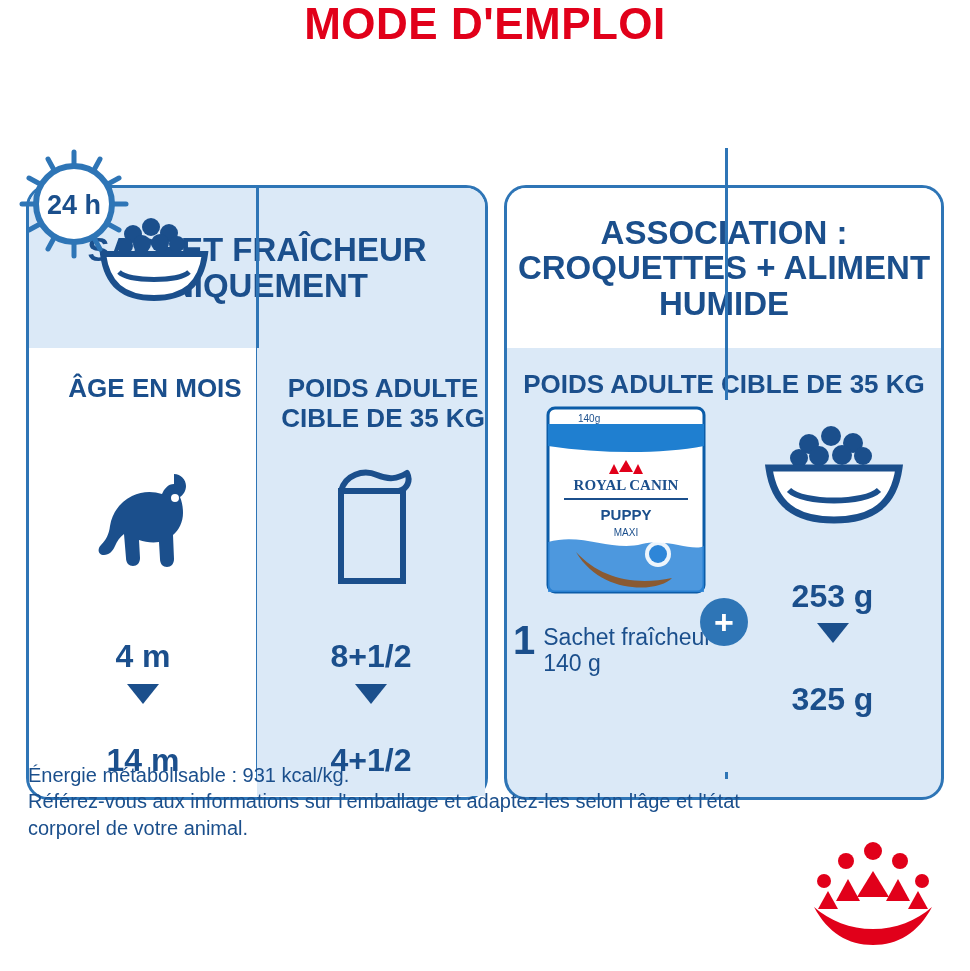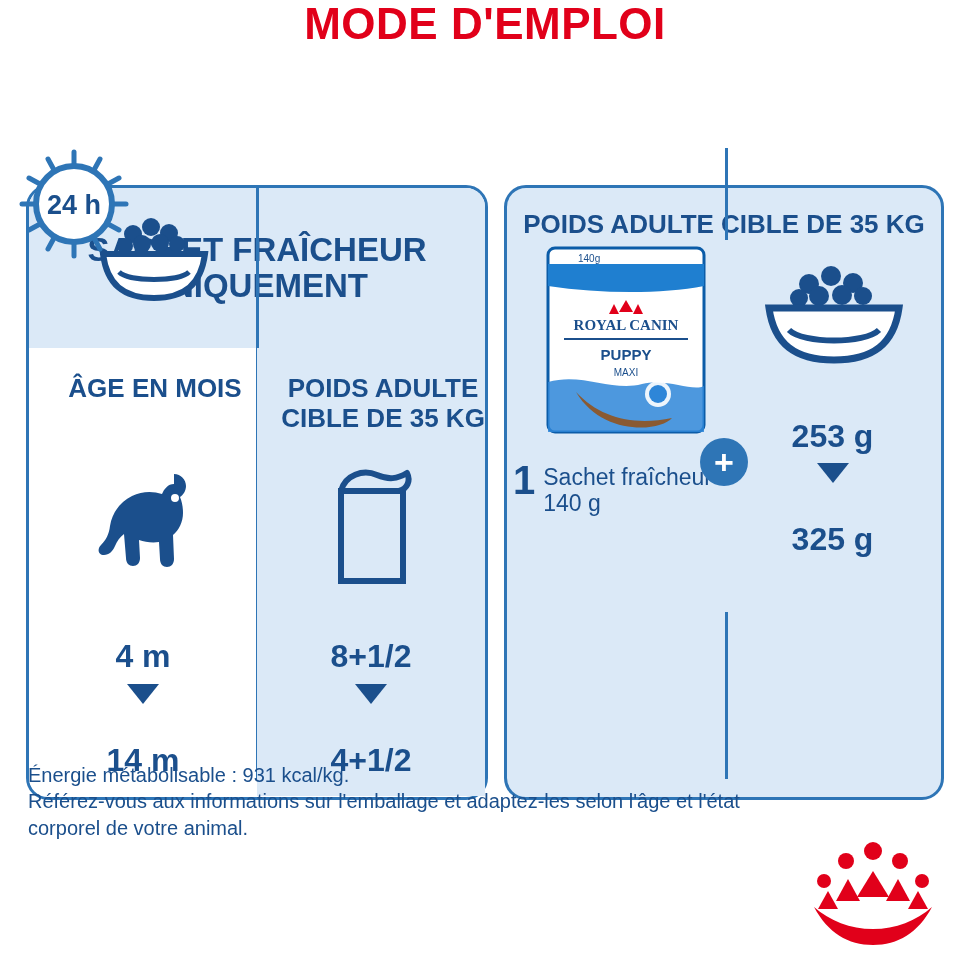--- a/index.html
+++ b/index.html
@@ -231,20 +231,21 @@
           </svg>
         </div>
         <div class="value">8+1/2</div>
         <div class="arrow"></div>
         <div class="value">4+1/2</div>
       </div>
     </div>
   </div>
 
   <div class="panel panel-right">
+    <div class="panel-head">ASSOCIATION : CROQUETTES + ALIMENT HUMIDE</div>
 
     <div style="text-align:center;font-size:26px;font-weight:bold;line-height:1.15;padding:22px 0 0 0;">POIDS ADULTE CIBLE DE 35 KG</div>
 
     <div class="cols" style="height:372px;">
 
       <div class="col">
         <div class="pouch-wrap">
           <svg width="168" height="196" viewBox="0 0 168 196">
             <rect x="6" y="6" width="156" height="184" rx="7" fill="#ffffff" stroke="#0b5ca8" stroke-width="3"></rect>
             <path d="M6 22 H162 V44 C120 52 60 52 6 44 Z" fill="#1f7fd0"></path>

